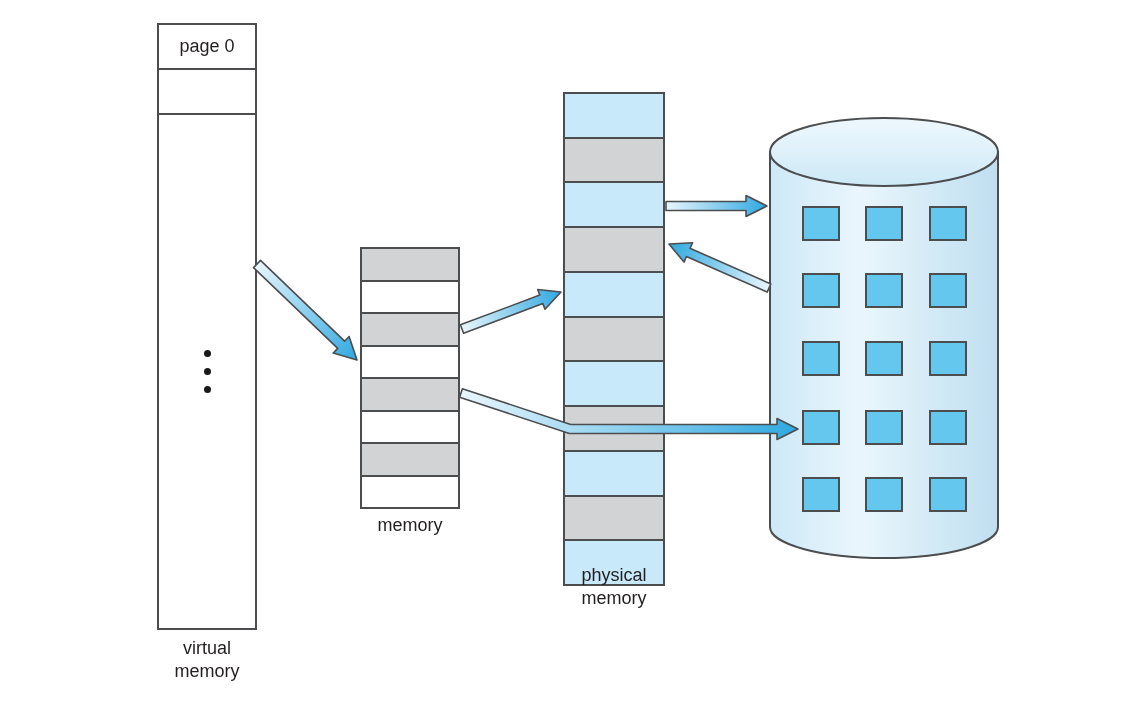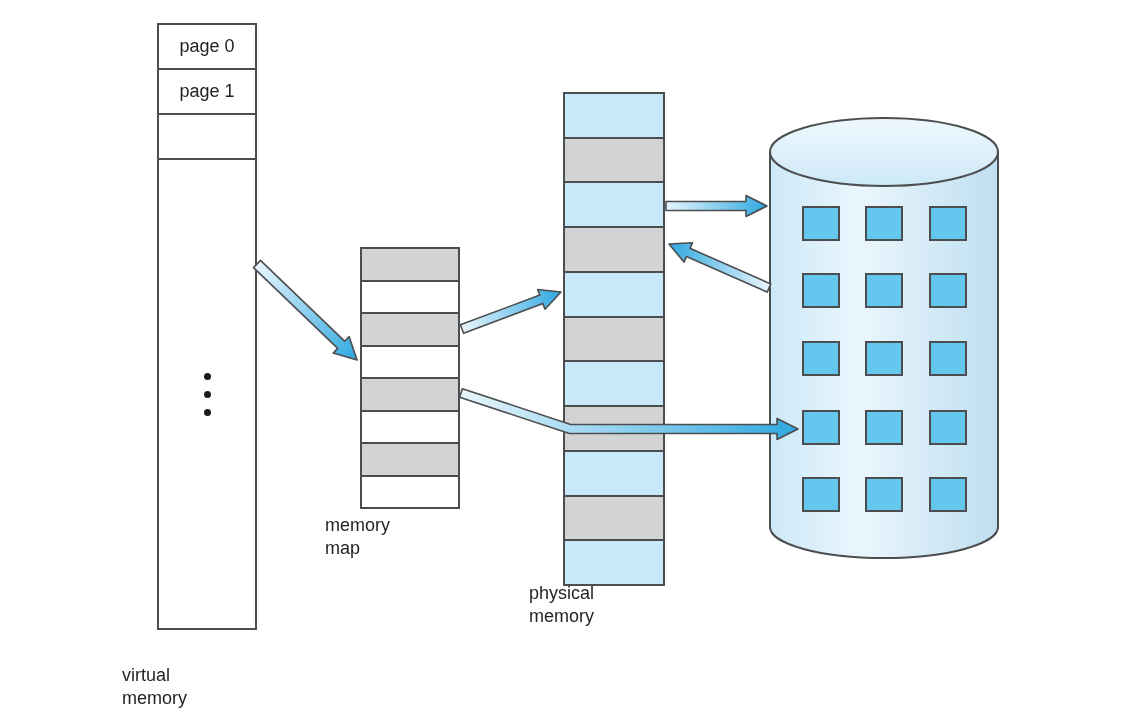--- a/index.html
+++ b/index.html
@@ -14,79 +14,75 @@
   .vmcell.b{border-bottom:2px solid var(--outline,#4c4d4f)}
   .vmcell.t{border-top:2px solid var(--outline,#4c4d4f)}
   .vmcell.tall{flex:1 1 auto;flex-direction:column;justify-content:center}
   .dots{display:flex;flex-direction:column;gap:11px;align-items:center}
   .dot{width:7px;height:7px;border-radius:50%;background:var(--dot-black,#1a1a1a)}
   .cell{flex:1 1 auto}
   .cell + .cell{border-top:2px solid var(--outline,#4c4d4f)}
   .c-shaded{background:var(--shaded-gray,#d2d3d5)}
   .c-blank{background:var(--white,#fff)}
   .c-blue{background:var(--light-blue,#c8e9fa)}
-  .caption{position:absolute;width:170px;text-align:left;font-size:18px;line-height:23px}
+  .caption{position:absolute;width:170px;text-align:center;font-size:18px;line-height:23px}
   .overlay{position:absolute;left:0;top:0;z-index:5;pointer-events:none}
   i{font-style:italic}
 </style>
 </head>
 <body>
 
 <div class="stage">
 
   <div class="col vm">
     <div class="vmcell b">
       <span>page 0</span>
     </div>
-    <div class="vmcell b">
-      <span>page 1</span>
-    </div>
     <div class="vmcell b"></div>
     <div class="vmcell tall">
       <div class="dots">
           <div class="dot"></div>
           <div class="dot"></div>
           <div class="dot"></div>
         </div>
     </div>
   </div>
-  <div class="caption" style="left:122px;top:664px">
+  <div class="caption" style="left:122px;top:637px">
     <div>virtual</div>
     <div>memory</div>
   </div>
 
   <div class="col mm">
       <div class="cell c-shaded"></div>
       <div class="cell c-blank"></div>
       <div class="cell c-shaded"></div>
       <div class="cell c-blank"></div>
       <div class="cell c-shaded"></div>
       <div class="cell c-blank"></div>
       <div class="cell c-shaded"></div>
       <div class="cell c-blank"></div>
     </div>
   <div class="caption" style="left:325px;top:514px">
     <div>memory</div>
-    <div>map</div>
   </div>
 
   <div class="col pm">
       <div class="cell c-blue"></div>
       <div class="cell c-shaded"></div>
       <div class="cell c-blue"></div>
       <div class="cell c-shaded"></div>
       <div class="cell c-blue"></div>
       <div class="cell c-shaded"></div>
       <div class="cell c-blue"></div>
       <div class="cell c-shaded"></div>
       <div class="cell c-blue"></div>
       <div class="cell c-shaded"></div>
       <div class="cell c-blue"></div>
     </div>
-  <div class="caption" style="left:529px;top:582px">
+  <div class="caption" style="left:529px;top:564px">
     <div>physical</div>
     <div>memory</div>
   </div>
 
   <svg class="overlay" width="1122" height="712" viewBox="0 0 1122 712">
       <defs>
         <linearGradient id="gBody" x1="770" y1="0" x2="998" y2="0" gradientUnits="userSpaceOnUse">
           <stop offset="0" stop-color="#cde9f7"></stop>
           <stop offset="0.4" stop-color="#eaf6fd"></stop>
           <stop offset="1" stop-color="#bfdff0"></stop>

